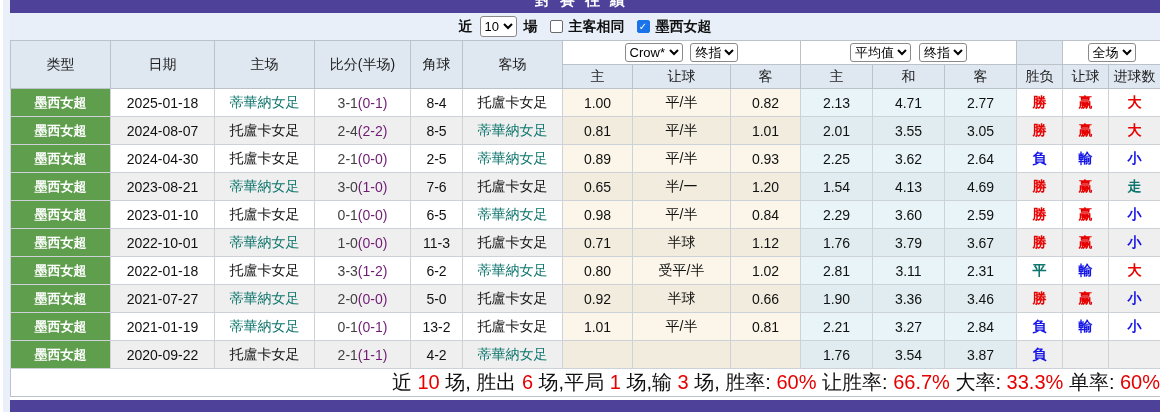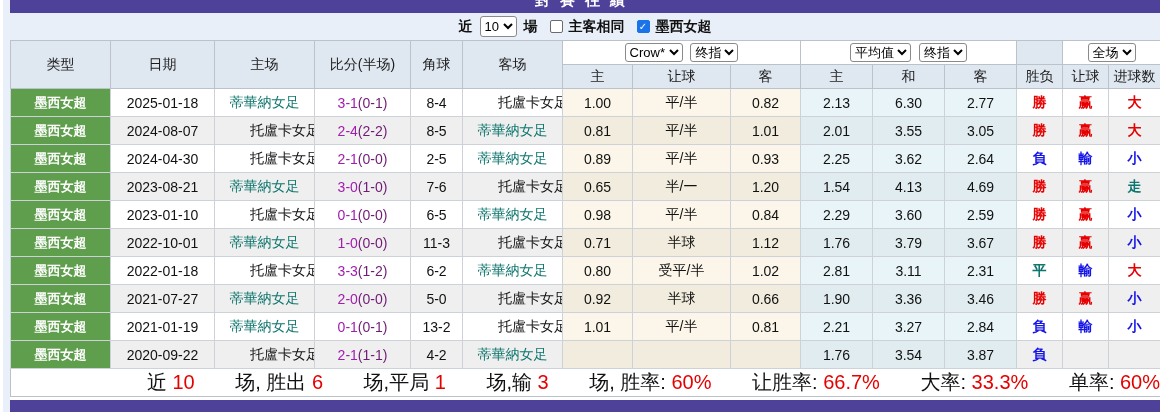--- a/index.html
+++ b/index.html
@@ -27,23 +27,23 @@
   tbody tr:nth-child(even) td { background:#efefef; }
   tbody tr:nth-child(odd) td { background:#ffffff; }
   tbody td.league { background:#5f9e4d !important; color:#ffffff; font-weight:bold; font-size:13px; }
   tbody td.cream { background:#fbf6e9 !important; }
   tbody tr:nth-child(even) td.cream { background:#f1ecdd !important; }
   tbody td.cyan { background:#e8f4f8 !important; }
   tbody tr:nth-child(even) td.cyan { background:#e0ecf0 !important; }
   td[data-color="green"], span[data-color="green"] { color:#0f766e; }
   td[data-color="red"],   span[data-color="red"]   { color:#e60000; }
   td[data-color="blue"],  span[data-color="blue"]  { color:#1414e6; }
-  td[data-color="black"], span[data-color="black"] { color:#111;padding-left:35px; }
+  td[data-color="black"], span[data-color="black"] { color:#111; }
   td.res { font-weight:bold; }
-  .score .ft { color:#a21caf; }
+  .score .ft { color:#404040; }
   .score .ht { color:#701a75; }
   tfoot td.summary { height:27px; background:#ffffff; font-size:20px; color:#222; text-align:right; }
   tfoot td.summary span[data-color="red"] { font-weight:normal; }
 
   .bottom-bar { height:12px; background:#4e4199; margin-top:3px; width:1150px; }
 </style>
 </head>
 <body>
 
 <div class="app">
@@ -123,21 +123,21 @@
           <td data-color="green">蒂華納女足</td>
           <td class="score">
             <span class="ft">3-1</span><span class="ht">(0-1)</span>
           </td>
           <td>8-4</td>
           <td data-color="black">托盧卡女足</td>
           <td class="cream">1.00</td>
           <td class="cream">平/半</td>
           <td class="cream">0.82</td>
           <td class="cyan">2.13</td>
-          <td class="cyan">6.30</td>
+          <td class="cyan">4.71</td>
           <td class="cyan">2.77</td>
           <td class="res" data-color="red">勝</td>
           <td class="res" data-color="red">赢</td>
           <td class="res" data-color="red">大</td>
         </tr>
 
         <tr>
           <td class="league">墨西女超</td>
           <td>2024-08-07</td>
           <td data-color="black">托盧卡女足</td>

